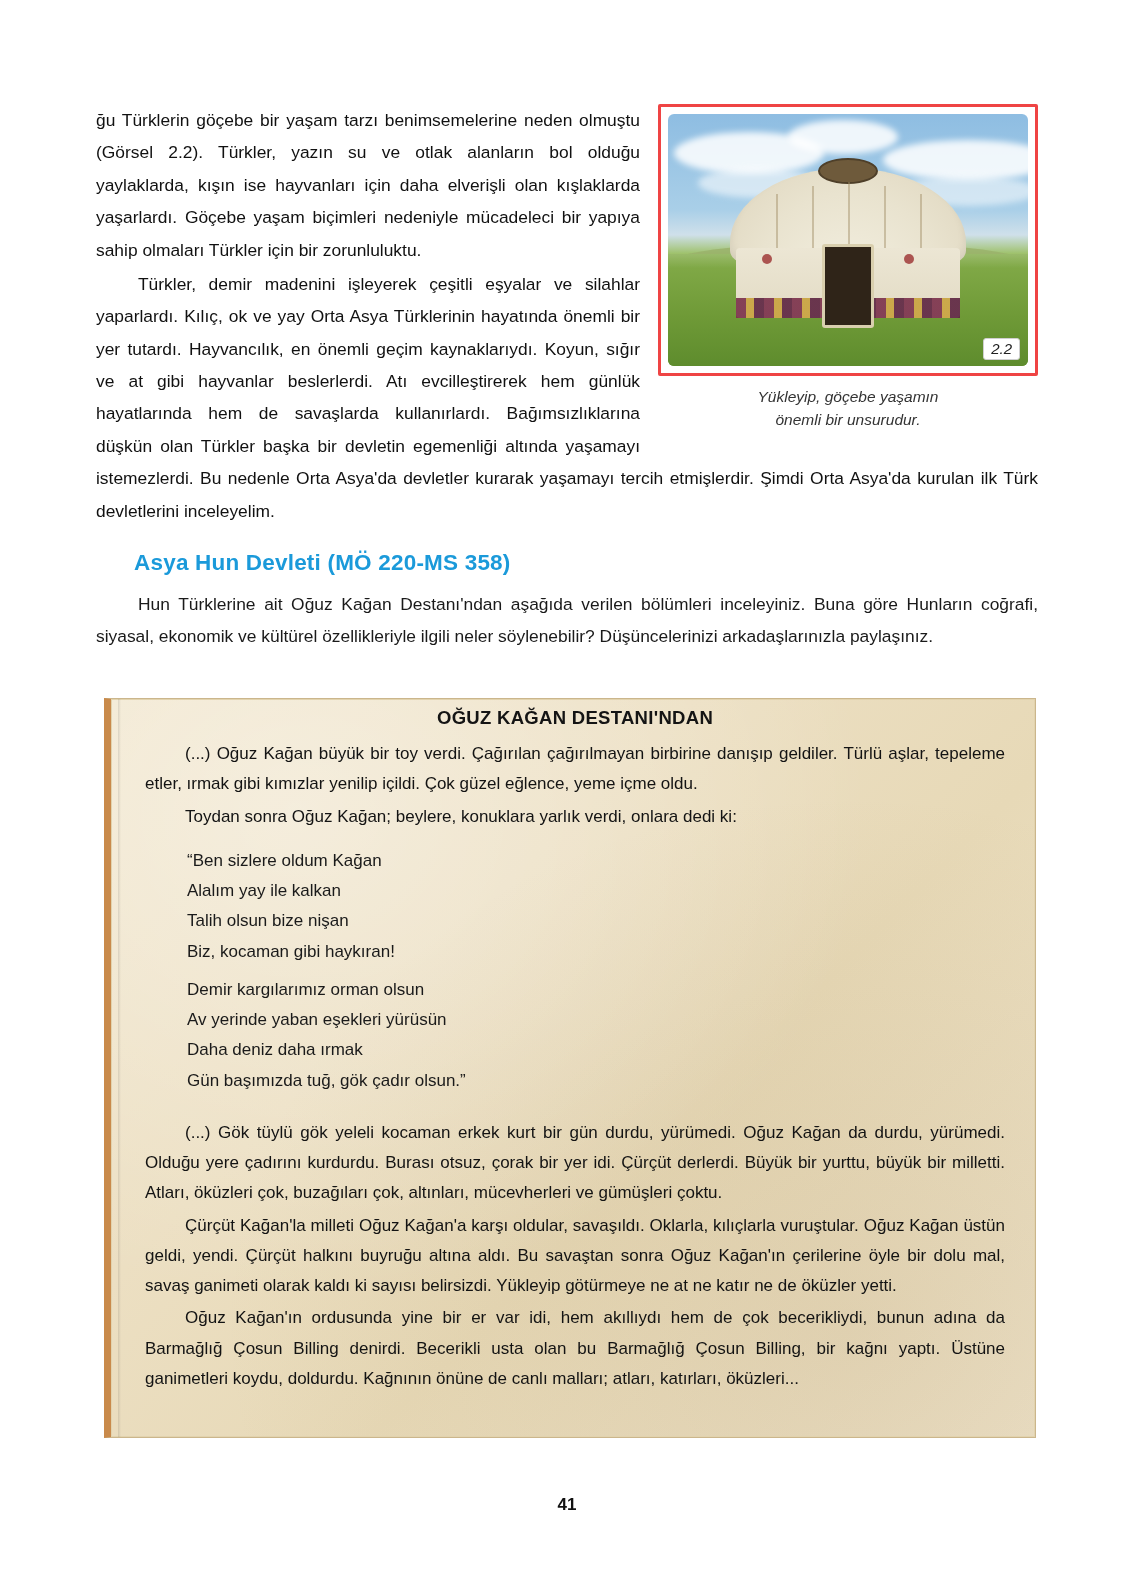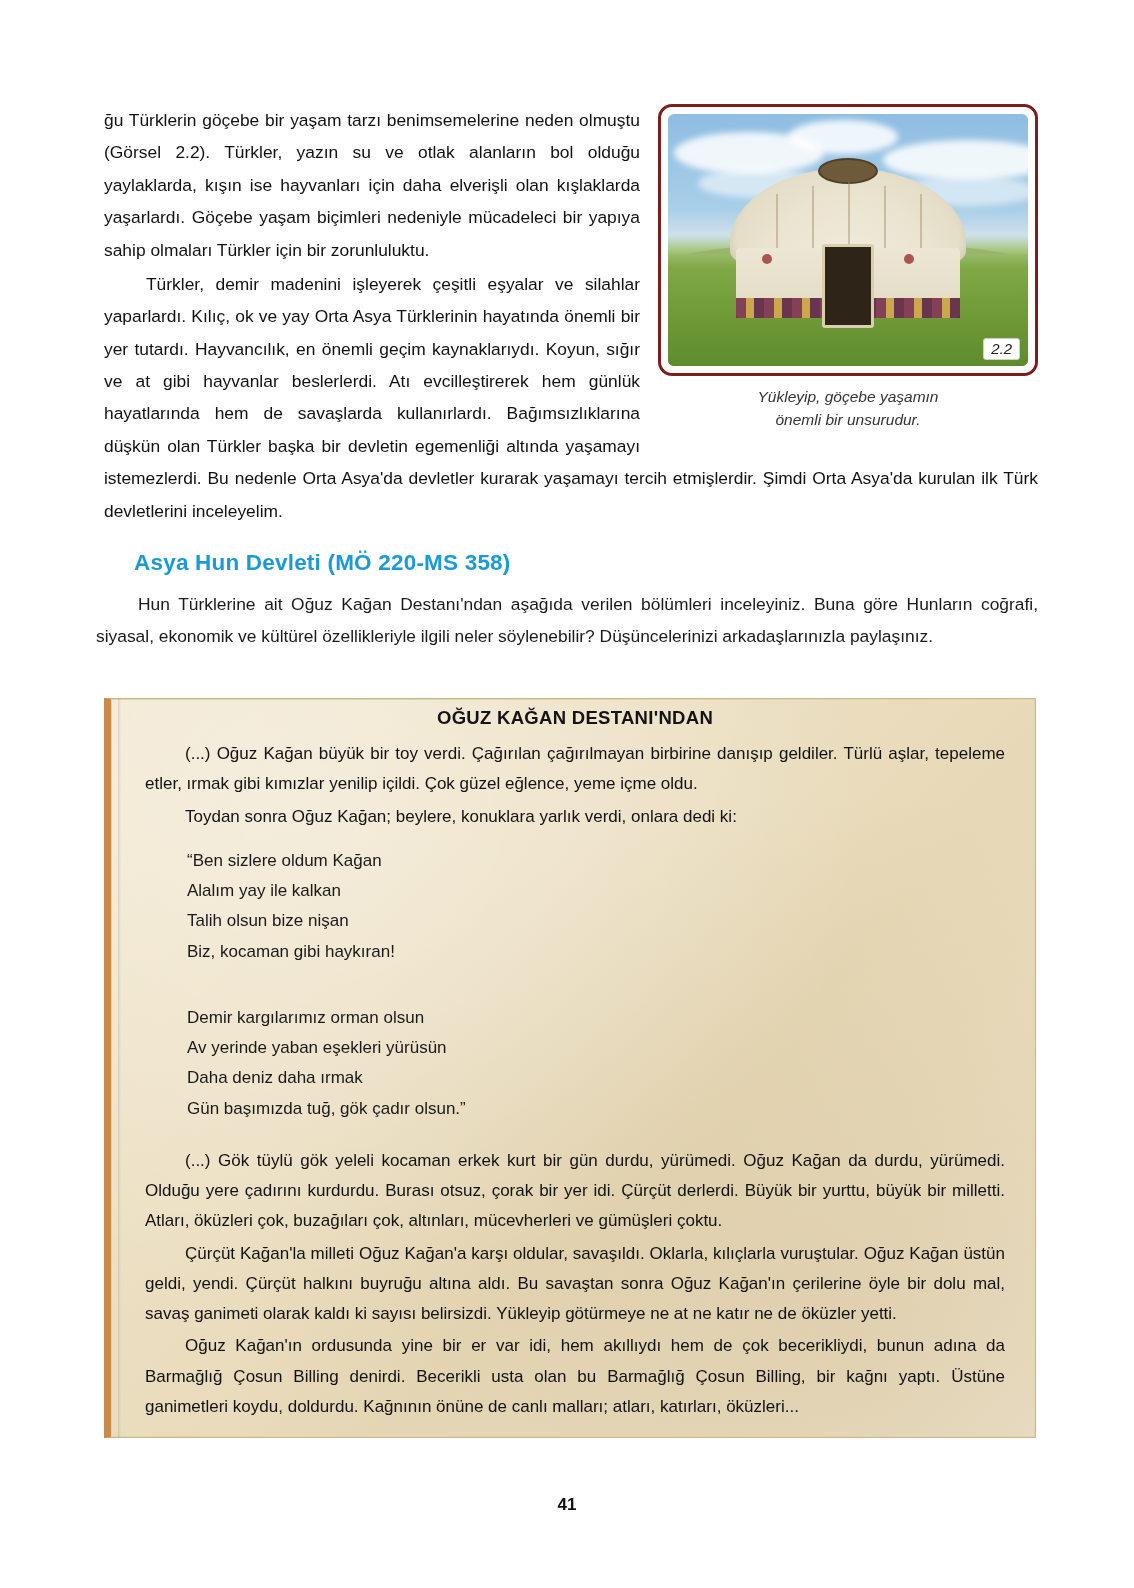--- a/index.html
+++ b/index.html
@@ -33,22 +33,22 @@
     float: right;
     width: 380px;
     margin-left: 18px;
     margin-bottom: 6px;
   }
   .figure-frame {
     position: relative;
     width: 380px;
     height: 272px;
     box-sizing: border-box;
-    border: 3px solid #7f1d1d;
-    border-radius: 14px;
+    border: 3px solid #ef4444;
+    border-radius: 2px;
     padding: 7px;
     background: #ffffff;
   }
   .figure-inner {
     position: relative;
     width: 100%;
     height: 100%;
     border-radius: 6px;
     overflow: hidden;
     background: linear-gradient(#8ebde2 0%, #a9cfe8 38%, #cfe0ea 48%, #9bbf62 56%, #7ca843 72%, #6d9b3a 100%);
@@ -177,21 +177,21 @@
     width: 380px;
     text-align: center;
     font-size: 15.5px;
     font-style: italic;
     color: #333;
     line-height: 1.5;
     margin-top: 9px;
   }
 
   p.body {
-    margin: 0 0 0 8px;
+    margin: 0 0 0 0;
     font-size: 17.4px;
     line-height: 1.86;
     text-align: justify;
     color: #111;
   }
   p.body + p.body { margin-top: 2px; }
   .indent { text-indent: 42px; }
 
   .clearfix::after { content: ""; display: block; clear: both; }
 
@@ -257,21 +257,21 @@
     text-align: justify;
     color: #131313;
   }
   .parchment p.ind { text-indent: 40px; }
   .verse {
     margin: 14px 0 0 42px;
     font-size: 17px;
     line-height: 1.78;
   }
   .verse div { white-space: nowrap; }
-  .verse.block2 { margin-top: 36px; }
+  .verse.block2 { margin-top: 8px; }
   .gap { height: 22px; }
 
   
   .page-number {
     position: absolute;
     left: 0; right: 0;
     top: 1495px;
     text-align: center;
     font-size: 17px;
     font-weight: bold;

